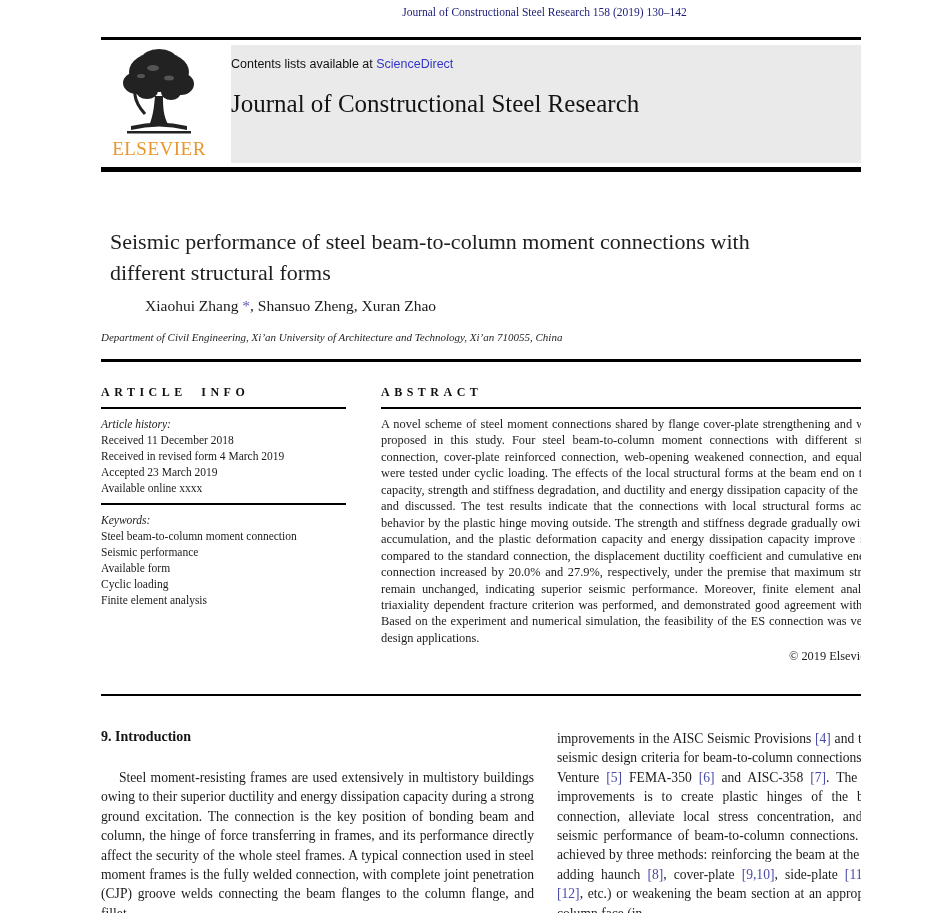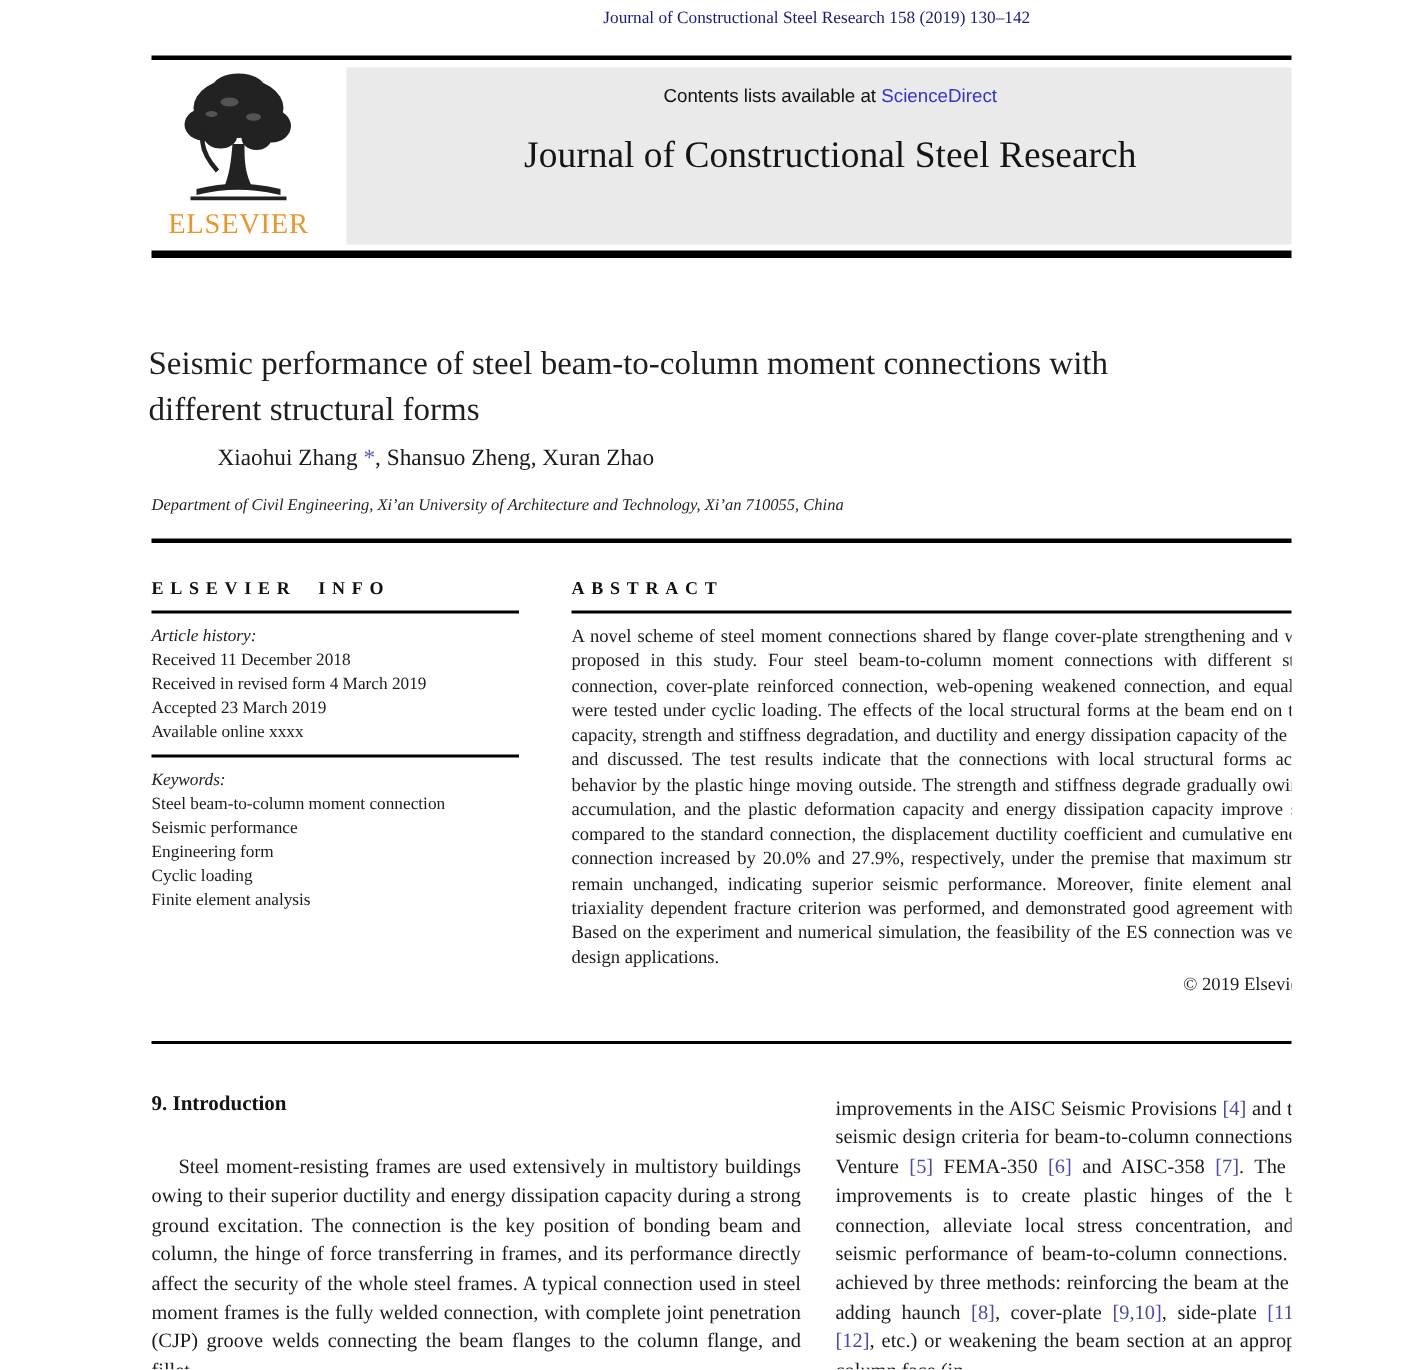--- a/index.html
+++ b/index.html
@@ -16,21 +16,21 @@
     font-size:11.5px; color:#1b1b78;
   }
 
   
   .elsevier-block { left:24px; top:46px; width:118px; height:118px; text-align:center; }
   .elsevier-wordmark {
     font-size:19px; color:#e8962e; letter-spacing:0.5px; margin-top:-2px;
     font-family:"Liberation Serif", serif;
   }
   .banner-gray {
-    left:155px; top:45px; width:645px; height:118px; background:#eaeaea; text-align:center;
+    left:155px; top:45px; width:645px; height:118px; background:#eaeaea; 
   }
   .contents-line {
     margin-top:12px; font-family:"Liberation Sans", sans-serif; font-size:12.5px; color:#111;
   }
   .sciencedirect { color:#3434c8; text-decoration:none; cursor:pointer; }
   .banner-journal-title { margin-top:19px; font-size:25px; color:#141414; }
 
   
   .cover-thumb {
     left:818px; top:42px; width:95px; height:121px;
@@ -43,21 +43,21 @@
     left:8px; top:27px; width:76px; color:#b5342a; font-weight:bold;
     font-family:"Liberation Sans", sans-serif; font-size:7.5px; line-height:9px; letter-spacing:0.2px;
   }
   .cover-editors { left:8px; top:84px; width:80px; font-family:"Liberation Sans", sans-serif; }
   .cover-editors-label { font-size:4.5px; color:#8a6a60; }
   .cover-editor { font-size:5.5px; line-height:7px; color:#b5342a; font-weight:bold; }
   .cover-redbar { left:0; bottom:7px; width:100%; height:3.5px; background:#b5342a; }
 
   
   .article-title {
-    left:23px; top:226px; width:705px;
+    left:34px; top:226px; width:705px;
     font-size:22px; line-height:31px; color:#1e1e1e;
   }
   .check-badge {
     left:822px; top:223px; width:84px; height:58px;
     border:1px solid #a9a9a9; border-radius:7px; box-sizing:border-box;
     background:linear-gradient(#ffffff 0 34px, #d9d9d9 34px 100%);
     cursor:pointer;
   }
   .check-badge svg { margin-top:3px; }
   .check-label {
@@ -159,38 +159,38 @@
   </div>
 
   <div class="abs authors">
     <span>Xiaohui Zhang </span><span class="corr-marker">*</span><span>, Shansuo Zheng, Xuran Zhao</span>
   </div>
 
   <div class="abs affiliation">Department of Civil Engineering, Xi’an University of Architecture and Technology, Xi’an 710055, China</div>
 
   <div class="rule" style="top:359px; left:25px; width:888px; height:2.5px;"></div>
 
-  <div class="abs block-heading" style="left:25px; top:385px;">ELSEVIER INFO</div>
+  <div class="abs block-heading" style="left:25px; top:385px;">ARTICLE INFO</div>
   <div class="rule" style="top:407px; left:25px; width:245px; height:1.5px;"></div>
 
   <div class="abs info-col" style="top:416px;">
     <div class="label-italic">Article history:</div>
     <div>Received 11 December 2018</div>
     <div>Received in revised form 4 March 2019</div>
     <div>Accepted 23 March 2019</div>
     <div>Available online xxxx</div>
   </div>
 
   <div class="rule" style="top:503px; left:25px; width:245px; height:1.5px;"></div>
 
   <div class="abs info-col" style="top:512px;">
     <div class="label-italic">Keywords:</div>
     <div>Steel beam-to-column moment connection</div>
     <div>Seismic performance</div>
-    <div>Engineering form</div>
+    <div>Available form</div>
     <div>Cyclic loading</div>
     <div>Finite element analysis</div>
   </div>
 
   <div class="abs block-heading" style="left:305px; top:385px;">ABSTRACT</div>
   <div class="rule" style="top:407px; left:305px; width:610px; height:1.5px;"></div>
 
   <div class="abs abstract-block">
     <p class="abstract-text">A novel scheme of steel moment connections shared by flange cover-plate strengthening and web opening weakening is proposed in this study. Four steel beam-to-column moment connections with different structural forms (standard connection, cover-plate reinforced connection, web-opening weakened connection, and equal strong (ES) connection) were tested under cyclic loading. The effects of the local structural forms at the beam end on the failure modes, bearing capacity, strength and stiffness degradation, and ductility and energy dissipation capacity of the connection were analyzed and discussed. The test results indicate that the connections with local structural forms achieve satisfactory ductile behavior by the plastic hinge moving outside. The strength and stiffness degrade gradually owing to a large plastic strain accumulation, and the plastic deformation capacity and energy dissipation capacity improve significantly. Specifically, compared to the standard connection, the displacement ductility coefficient and cumulative energy dissipation of the ES connection increased by 20.0% and 27.9%, respectively, under the premise that maximum strength and initial stiffness remain unchanged, indicating superior seismic performance. Moreover, finite element analysis considering a stress triaxiality dependent fracture criterion was performed, and demonstrated good agreement with the experimental results. Based on the experiment and numerical simulation, the feasibility of the ES connection was verified to provide practical design applications.</p>
     <div class="abstract-copyright">© 2019 Elsevier Ltd. All rights reserved.</div>

